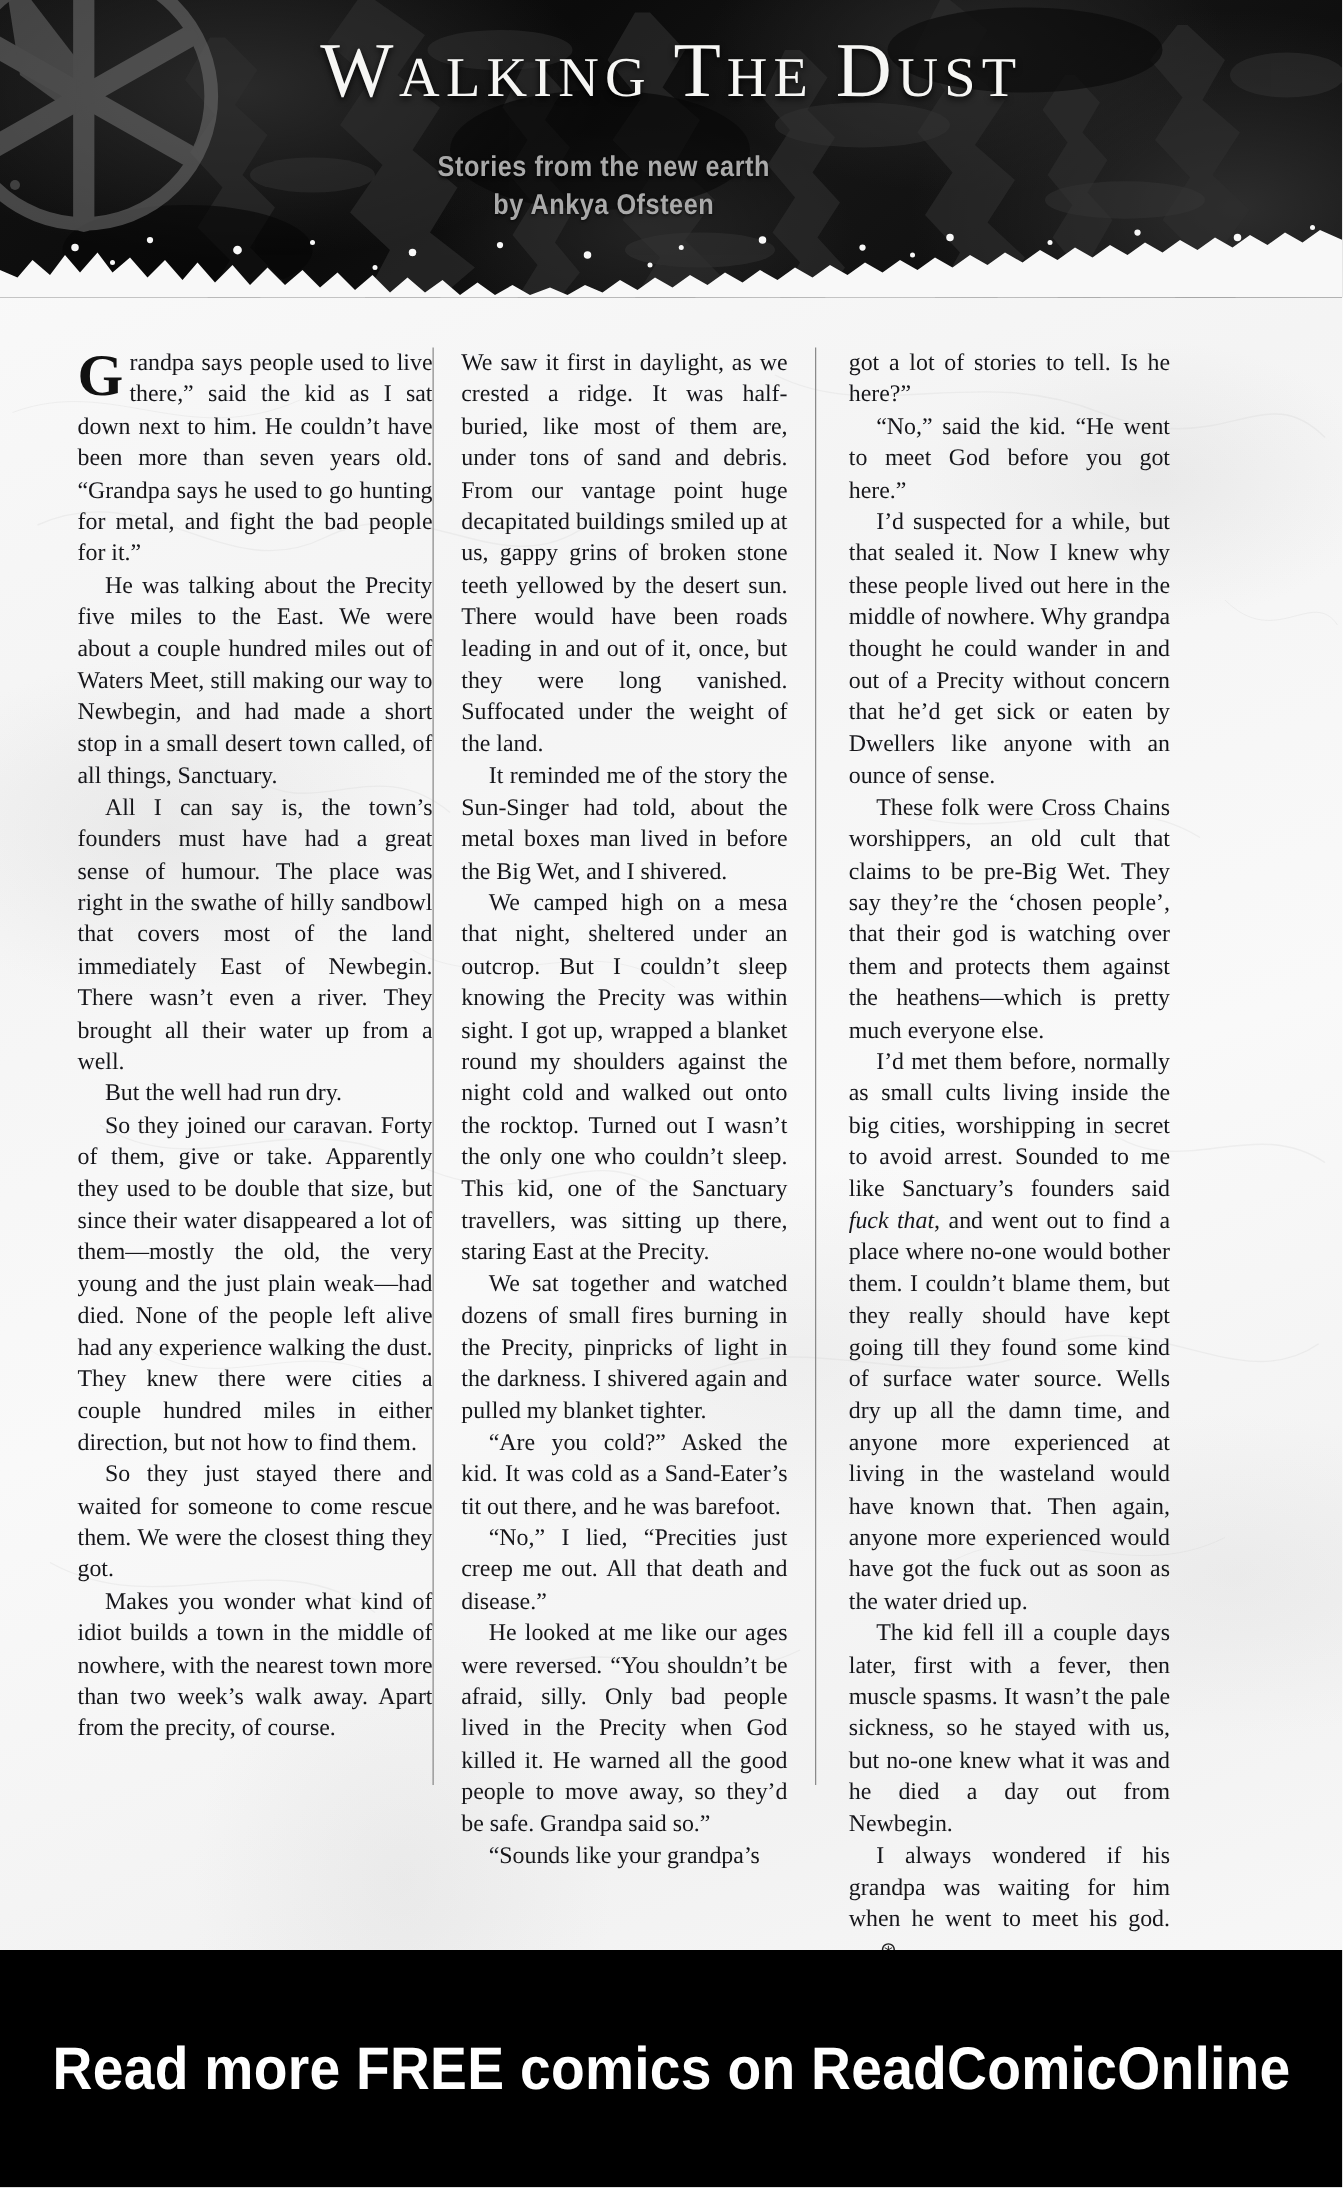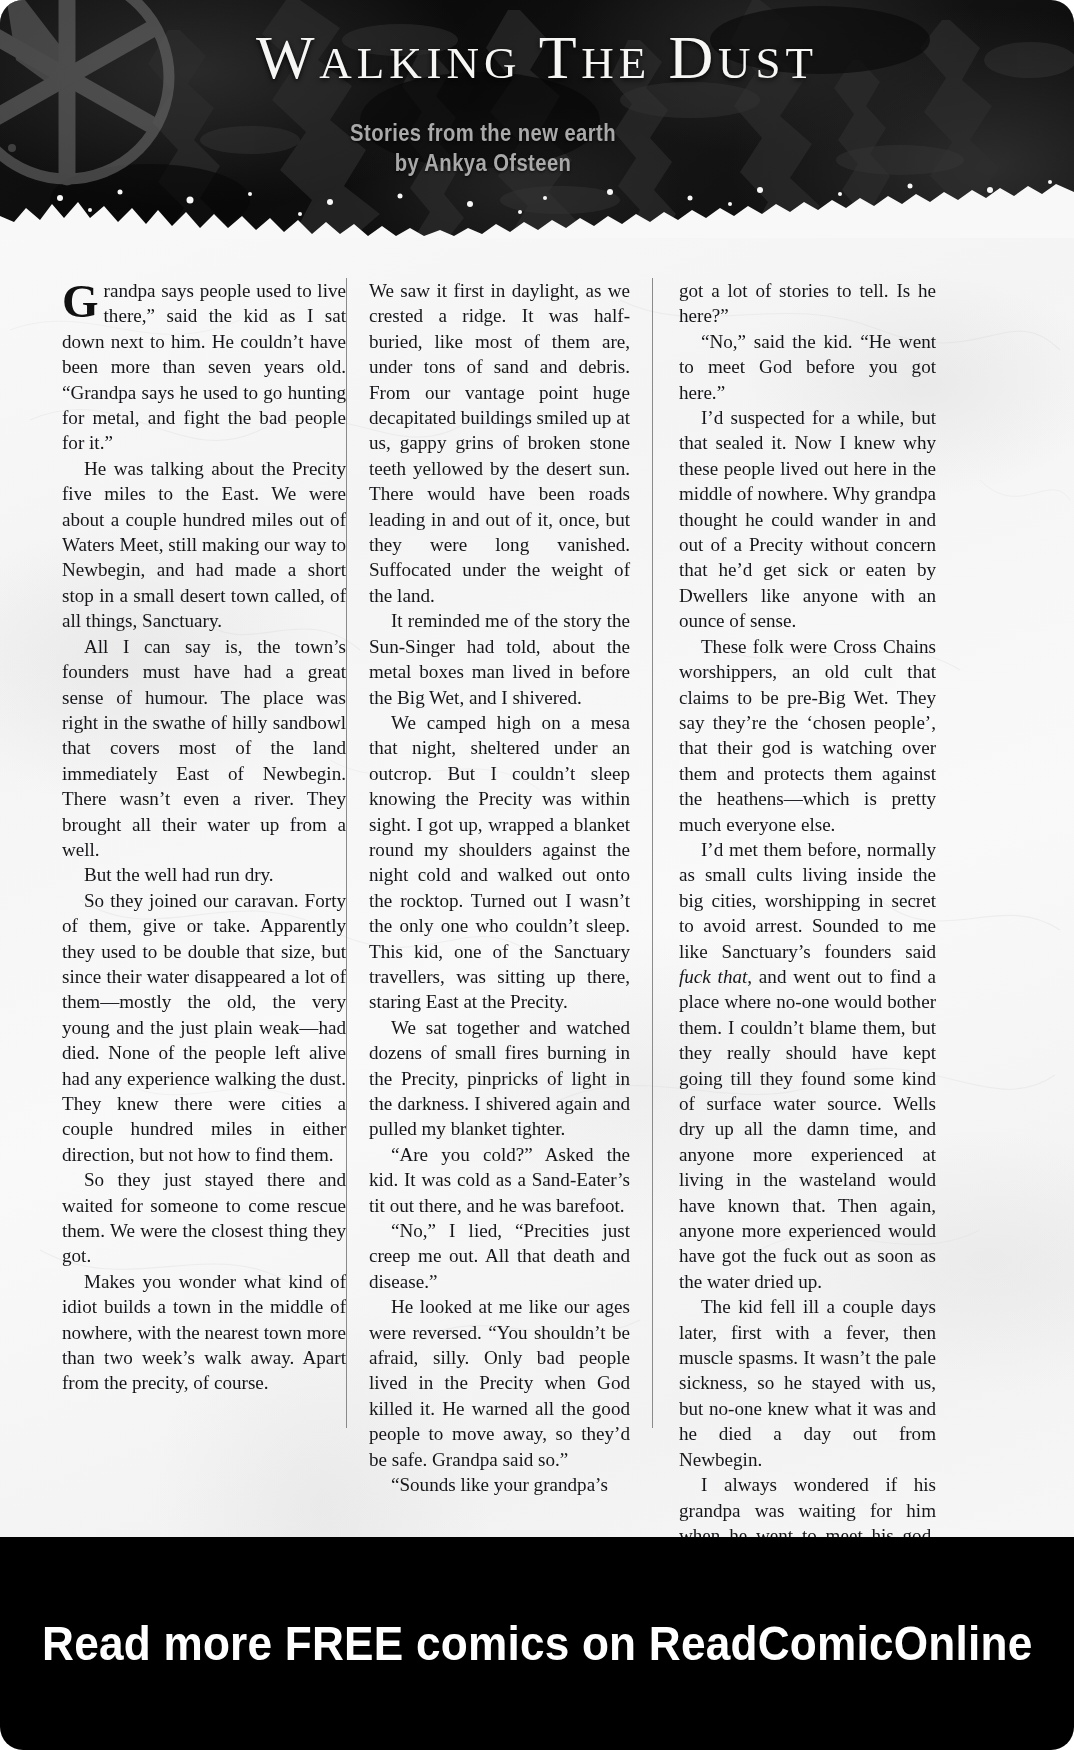--- a/index.html
+++ b/index.html
@@ -22,21 +22,20 @@
     width: 1074px;
     height: 1750px;
     background:
       radial-gradient(ellipse 300px 200px at 12% 38%, rgba(205,205,205,0.30), rgba(255,255,255,0) 70%),
       radial-gradient(ellipse 260px 160px at 86% 22%, rgba(200,200,200,0.26), rgba(255,255,255,0) 70%),
       radial-gradient(ellipse 340px 220px at 60% 62%, rgba(208,208,208,0.22), rgba(255,255,255,0) 72%),
       radial-gradient(ellipse 240px 300px at 30% 86%, rgba(202,202,202,0.22), rgba(255,255,255,0) 70%),
       radial-gradient(ellipse 320px 180px at 92% 72%, rgba(206,206,206,0.22), rgba(255,255,255,0) 72%),
       linear-gradient(160deg, #fbfbfb 0%, #f4f4f4 30%, #f9f9f9 55%, #f2f2f2 78%, #fafafa 100%);
     overflow: hidden;
-    border-radius: 23px;
   }
 
   
   #paper-veins {
     position: absolute;
     inset: 0;
     opacity: .5;
     pointer-events: none;
   }
 
@@ -164,21 +163,21 @@
     vertical-align: 1px;
     margin-left: 3px;
     color: #222;
   }
 
   
   #footer-banner {
     position: absolute;
     left: 0; bottom: 0;
     width: 1074px;
-    height: 213px;
+    height: 190px;
     background: #000000;
     display: flex;
     align-items: center;
     justify-content: center;
   }
   #footer-text {
     font-family: "Liberation Sans Narrow", "Liberation Sans", sans-serif;
     font-weight: bold;
     color: #ffffff;
     font-size: 48px;

